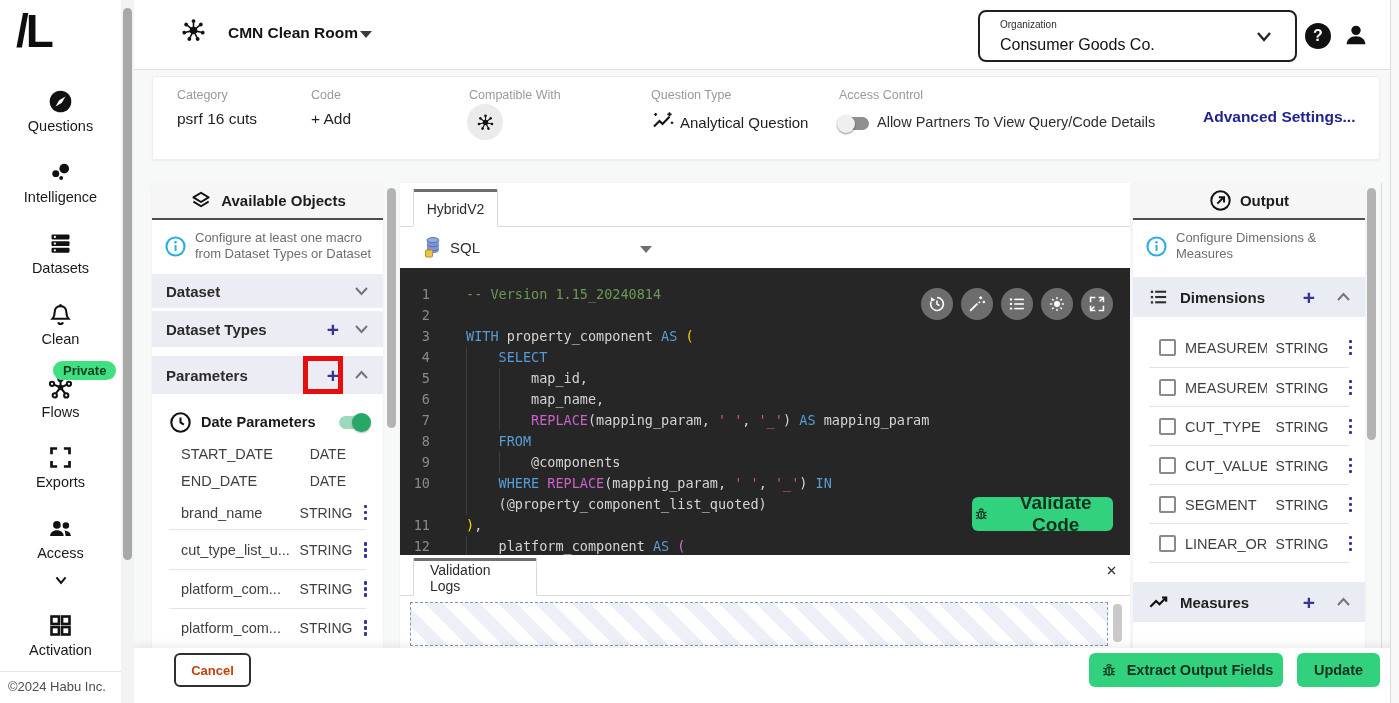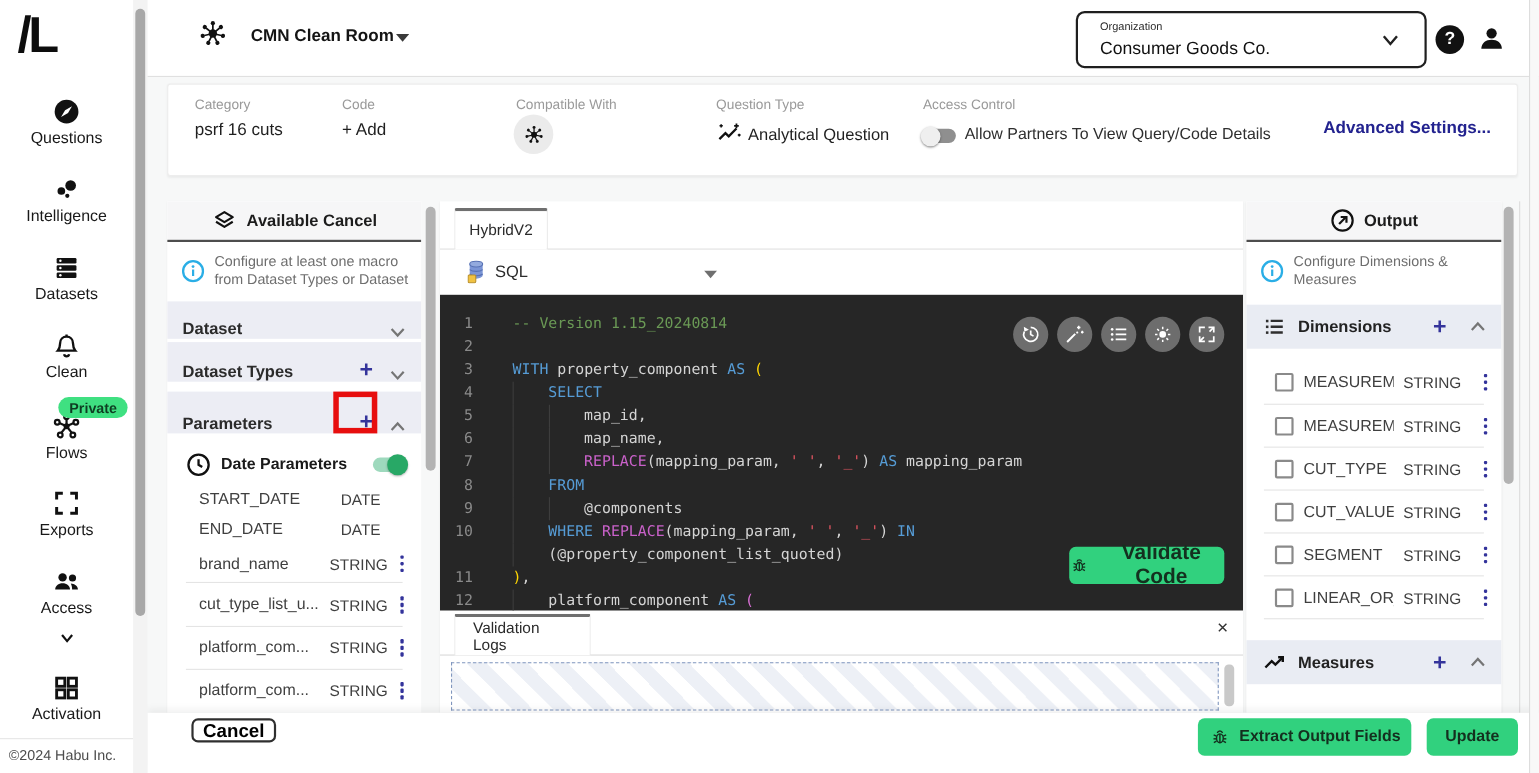--- a/index.html
+++ b/index.html
@@ -55,21 +55,21 @@
   .switch.on .knob{position:absolute;right:-2px;top:-3px;width:19px;height:19px;border-radius:50%;background:#28a866;box-shadow:0 1px 2px rgba(0,0,0,.3)}
 
   
   .panel{position:absolute;top:183px;height:465px;background:#fff;overflow:hidden;box-shadow:0 1px 2px rgba(0,0,0,.06)}
   #left-panel{left:152px;width:231px}
   #right-panel{left:1133px;width:232px}
   .panel-header{height:37px;background:#f6f6f7;border-bottom:2px solid #4e4e4e;display:flex;align-items:center;
       justify-content:center;gap:8px;font-weight:bold;font-size:15px;color:#1c1c1c}
   .panel-info{display:flex;gap:9px;padding:10px 10px 10px 13px;color:#6e6e6e;font-size:13px;line-height:16px;align-items:center}
   .panel-info svg{flex:none}
-  .sec-row{position:absolute;left:0;width:100%;background:#ecedf4;display:flex;align-items:flex-end;padding:0 13px 0 14px}
+  .sec-row{position:absolute;left:0;width:100%;background:#ecedf4;display:flex;align-items:center;padding:0 13px 0 14px}
   .sec-label{font-weight:bold;font-size:15px;color:#2b2b2b;flex:1}
   .plus{color:#34349b;font-size:21px;font-weight:bold;line-height:1;margin-right:14px}
   .hr{position:absolute;height:1px;background:#e4e4e4}
   .p-row{position:absolute;left:0;width:100%;display:flex;align-items:center;padding:0 14px 0 29px;font-size:14.5px;color:#3f3f3f}
   .p-type{margin-left:auto;font-size:14px;color:#3f3f3f}
   .kebab{display:inline-flex;flex-direction:column;gap:2.5px;margin-left:9px;padding:2px}
   .kebab i{width:3.5px;height:3.5px;background:#33339b;border-radius:1px}
   .cbx{flex:none;width:17px;height:17px;border:2px solid #8a8a8a;border-radius:2px;background:#fff}
   .d-row{position:absolute;left:0;width:100%;display:flex;align-items:center;gap:9px;padding:0 11px 0 26px;font-size:14.5px;color:#3f3f3f}
   .d-name{flex:1;white-space:nowrap;overflow:hidden}
@@ -107,22 +107,22 @@
 
   
   .group-row{position:absolute;left:0;width:100%;background:#e9ecf3;display:flex;align-items:center;gap:10px;padding:0 13px 0 14px}
   .group-label{font-weight:bold;font-size:15px;color:#222;flex:1}
   #right-border-line{position:absolute;left:1381px;top:183px;width:1px;height:465px;background:#dcdcdc}
   #page-scroll-strip{position:absolute;left:1390px;top:0;width:9px;height:703px;background:#f8f8f8;border-left:1px solid #ddd;z-index:7}
 
   
   #bottom-bar{position:absolute;left:134px;top:648px;width:1265px;height:55px;background:#fff;
       box-shadow:0 -3px 8px rgba(0,0,0,.07);z-index:5}
-  #cancel-btn{position:absolute;left:40px;top:5px;width:77px;height:22px;background:#fff;border:2px solid #2f2f2f;
-      border-radius:6px;font-size:17px;font-weight:bold;color:#000000;font-family:"Liberation Sans",sans-serif}
+  #cancel-btn{position:absolute;left:40px;top:5px;width:77px;height:34px;background:#fff;border:2px solid #2f2f2f;
+      border-radius:6px;font-size:13px;font-weight:bold;color:#c2410c;font-family:"Liberation Sans",sans-serif}
   #extract-btn{position:absolute;left:955px;top:5px;width:194px;height:34px;font-size:14.5px}
   #update-btn{position:absolute;left:1163px;top:5px;width:83px;height:34px;font-size:14.5px}
 </style>
 </head>
 <body>
 
 <div id="app" data-interactable="false">
 
   <aside id="sidebar" data-interactable="false">
     <div id="logo" data-interactable="true">/L</div>
@@ -338,21 +338,21 @@
 
     <span id="advanced-link" data-interactable="true">Advanced Settings...</span>
   </section>
 
   <aside id="left-panel" class="panel" data-interactable="false">
     <div class="panel-header" data-interactable="false">
       <svg width="24" height="22" viewBox="0 0 24 22" data-interactable="false">
           <path d="M12 2.8 19.6 7.4 12 12 4.4 7.4Z" fill="none" stroke="#111" stroke-width="1.9" stroke-linejoin="round"></path>
           <path d="M4.4 11.6 12 16.3l7.6-4.7" fill="none" stroke="#111" stroke-width="1.9" stroke-linejoin="round"></path>
         </svg>
-      <span data-interactable="false">Available Cancel</span>
+      <span data-interactable="false">Available Objects</span>
     </div>
     <div class="panel-info" data-interactable="false">
       <svg width="21" height="21" viewBox="0 0 20 20" data-interactable="false">
           <circle cx="10" cy="10" r="8.6" fill="none" stroke="#2aaee6" stroke-width="2"></circle>
           <rect x="9.1" y="8.6" width="1.9" height="5.6" fill="#2aaee6"></rect>
           <circle cx="10" cy="6" r="1.2" fill="#2aaee6"></circle>
         </svg>
       <span data-interactable="false">Configure at least one macro from Dataset Types or Dataset</span>
     </div>
 

